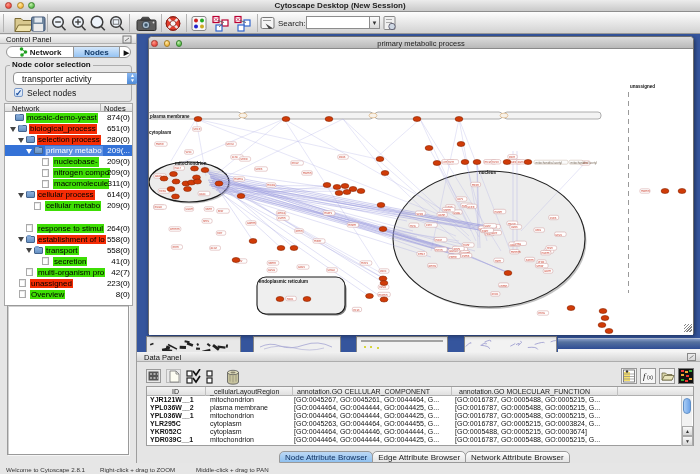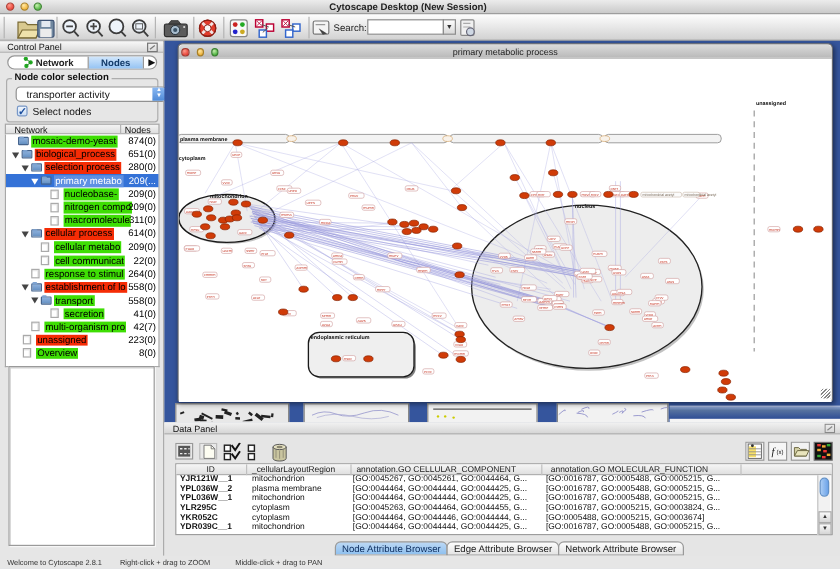--- a/index.html
+++ b/index.html
@@ -245,25 +245,20 @@
         <div class="trow" style="top:77.4px;">
           <span class="tri" style="left:13px;"></span>
           <span class="fold" style="left:21px;"></span>
           <span class="tlab" style="left:32px;background:#f52c05;color:#000;">cellular process</span>
           <span class="tcnt" style="">614(0)</span>
         </div>
         <div class="trow" style="top:88.4px;">
           <span class="page" style="left:29px;"></span>
           <span class="tlab" style="left:40px;background:#3ede04;color:#000;">cellular metabo</span>
           <span class="tcnt" style="">209(0)</span>
-        </div>
-        <div class="trow" style="top:99.5px;">
-          <span class="page" style="left:29px;"></span>
-          <span class="tlab" style="left:40px;background:#3ede04;color:#000;">cell communicat</span>
-          <span class="tcnt" style="">22(0)</span>
         </div>
         <div class="trow" style="top:110.5px;">
           <span class="page" style="left:21px;"></span>
           <span class="tlab" style="left:32px;background:#3ede04;color:#000;">response to stimul</span>
           <span class="tcnt" style="">264(0)</span>
         </div>
         <div class="trow" style="top:121.6px;">
           <span class="tri" style="left:13px;"></span>
           <span class="fold" style="left:21px;"></span>
           <span class="tlab" style="left:32px;background:#f52c05;color:#000;">establishment of lo</span>

